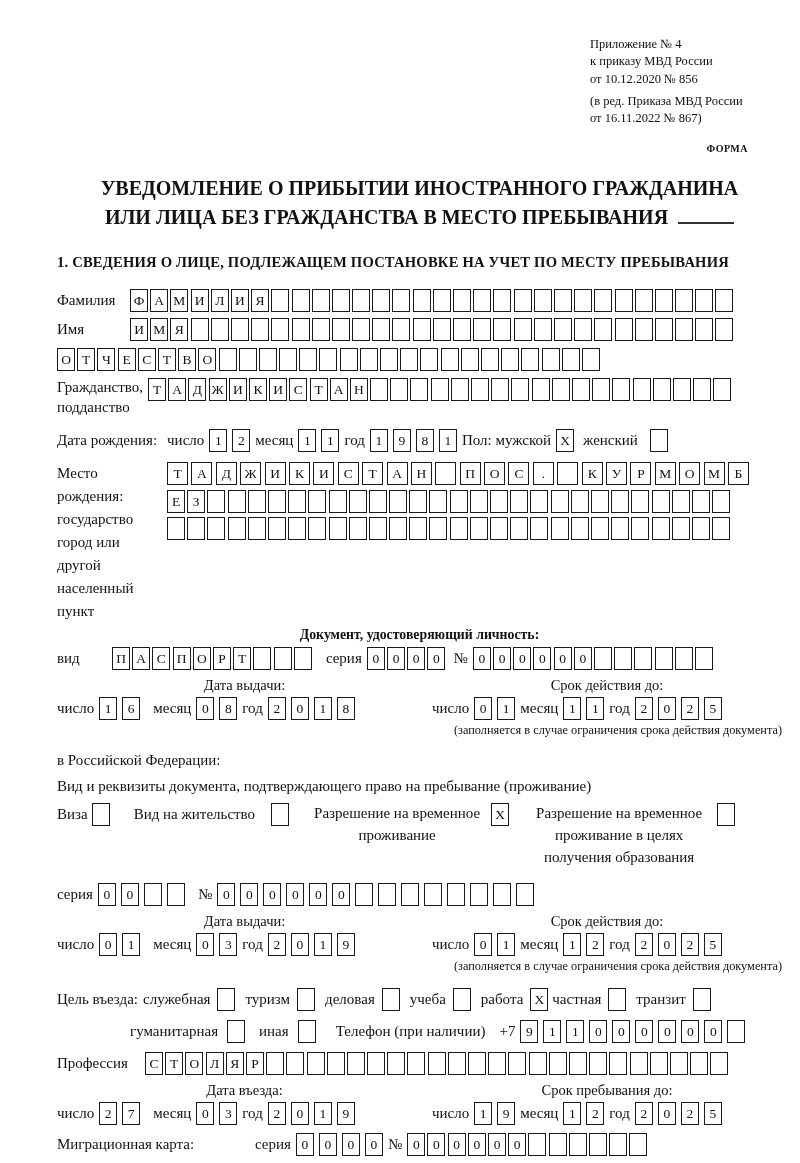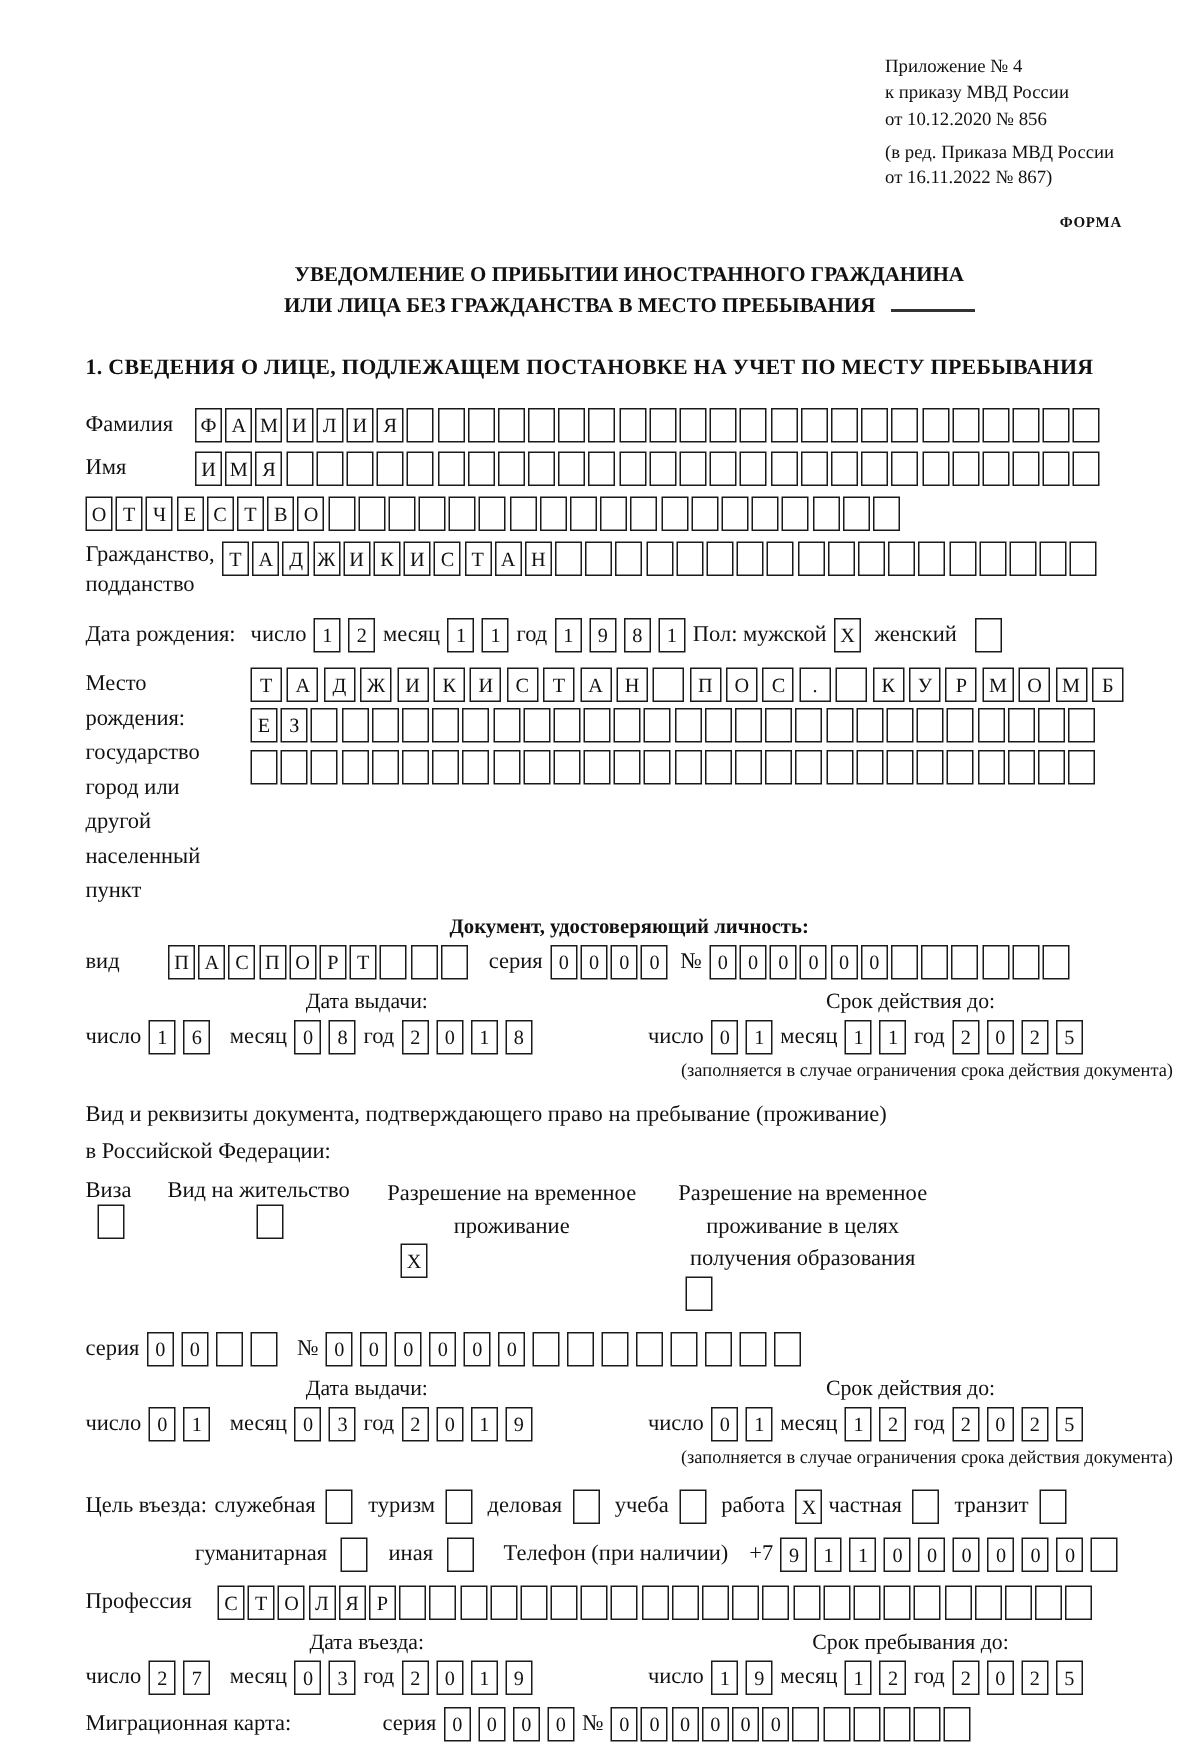--- a/index.html
+++ b/index.html
@@ -4,21 +4,21 @@
 <style>
   html,body{margin:0;padding:0;background:#fff;}
   body{width:800px;font-family:"Liberation Serif",serif;color:#111;}
   .page{position:relative;width:800px;min-height:1163px;box-sizing:border-box;padding:36px 18px 20px 57px;background:#fff;}
 
   
   .ref-block{margin-left:auto;width:192px;font-size:12.5px;line-height:1.38;}
   .ref-gap{margin-top:5px;}
   .forma{margin-top:16px;text-align:right;padding-right:34px;font-weight:bold;font-size:10px;letter-spacing:.5px;}
 
-  .title{margin-top:20px;text-align:center;font-weight:bold;font-size:14px;line-height:1.45;}
+  .title{margin-top:20px;text-align:center;font-weight:bold;font-size:20px;line-height:1.45;}
   .title-blank{display:inline-block;width:56px;border-bottom:2px solid #333;margin-left:10px;vertical-align:baseline;}
 
   .section-heading{margin-top:22px;font-weight:bold;font-size:14.6px;letter-spacing:.2px;white-space:nowrap;}
 
   
   .cells{display:inline-flex;flex-wrap:nowrap;}
   .cell{display:inline-block;box-sizing:content-box;width:16px;height:21px;border:1.7px solid #1a1a1a;
         margin-right:2.2px;text-align:center;font-size:13.5px;line-height:21px;background:#fff;}
   .cells-wide .cell{width:19px;margin-right:3.4px;}
   .cells-num .cell{width:16px;margin-right:5px;}
@@ -50,21 +50,21 @@
   .dual-row{display:flex;align-items:center;margin-top:3px;font-size:15px;}
   .dgroup{display:flex;align-items:center;}
   .dgroup.left{width:375px;}
   .dlabel{margin-right:5px;}
   .dlabel2{margin:0 5px 0 12px;}
   .restr-note{font-size:12.3px;text-align:right;margin-top:3px;}
 
   .para{font-size:15px;margin-top:10px;line-height:1.7;}
 
   .opt-row{display:flex;align-items:flex-start;margin-top:4px;font-size:15px;}
-  .opt-plain{display:flex;align-items:center;flex-direction:column;}
+  .opt-plain{display:flex;align-items:center;}
   .opt-center{text-align:center;line-height:1.45;}
   .opt-box-top{margin-left:10px;}
 
   .purpose-row{display:flex;align-items:center;margin-top:14px;font-size:15px;flex-wrap:nowrap;}
   .purpose-row .chk{margin:0 10px 0 7px;}
   .purpose-row .chk:last-child{margin-right:0;}
   .purpose-row2{display:flex;align-items:center;margin-top:9px;font-size:15px;padding-left:73px;}
   .purpose-row2 .chk{margin:0 14px 0 9px;}
   .phone-label{margin:0 14px 0 6px;}
   .phone-prefix{margin-right:5px;}
@@ -437,22 +437,22 @@
           <span class="cell">2</span>
           <span class="cell">0</span>
           <span class="cell">2</span>
           <span class="cell">5</span>
         </span>
     </div>
   </div>
   <div class="restr-note">(заполняется в случае ограничения срока действия документа)</div>
 
   <div class="para">
+    <div>в Российской Федерации:</div>
     <div>Вид и реквизиты документа, подтверждающего право на пребывание (проживание)</div>
-    <div>в Российской Федерации:</div>
   </div>
 
   <div class="opt-row">
     <span class="opt-plain">
       <span>Виза</span>
       <span class="chk" style="margin-left:4px;"></span>
     </span>
     <span class="opt-plain" style="margin-left:24px;text-align:center;">
       <span>Вид на жительство</span>
       <span class="chk" style="margin-left:16px;"></span>

